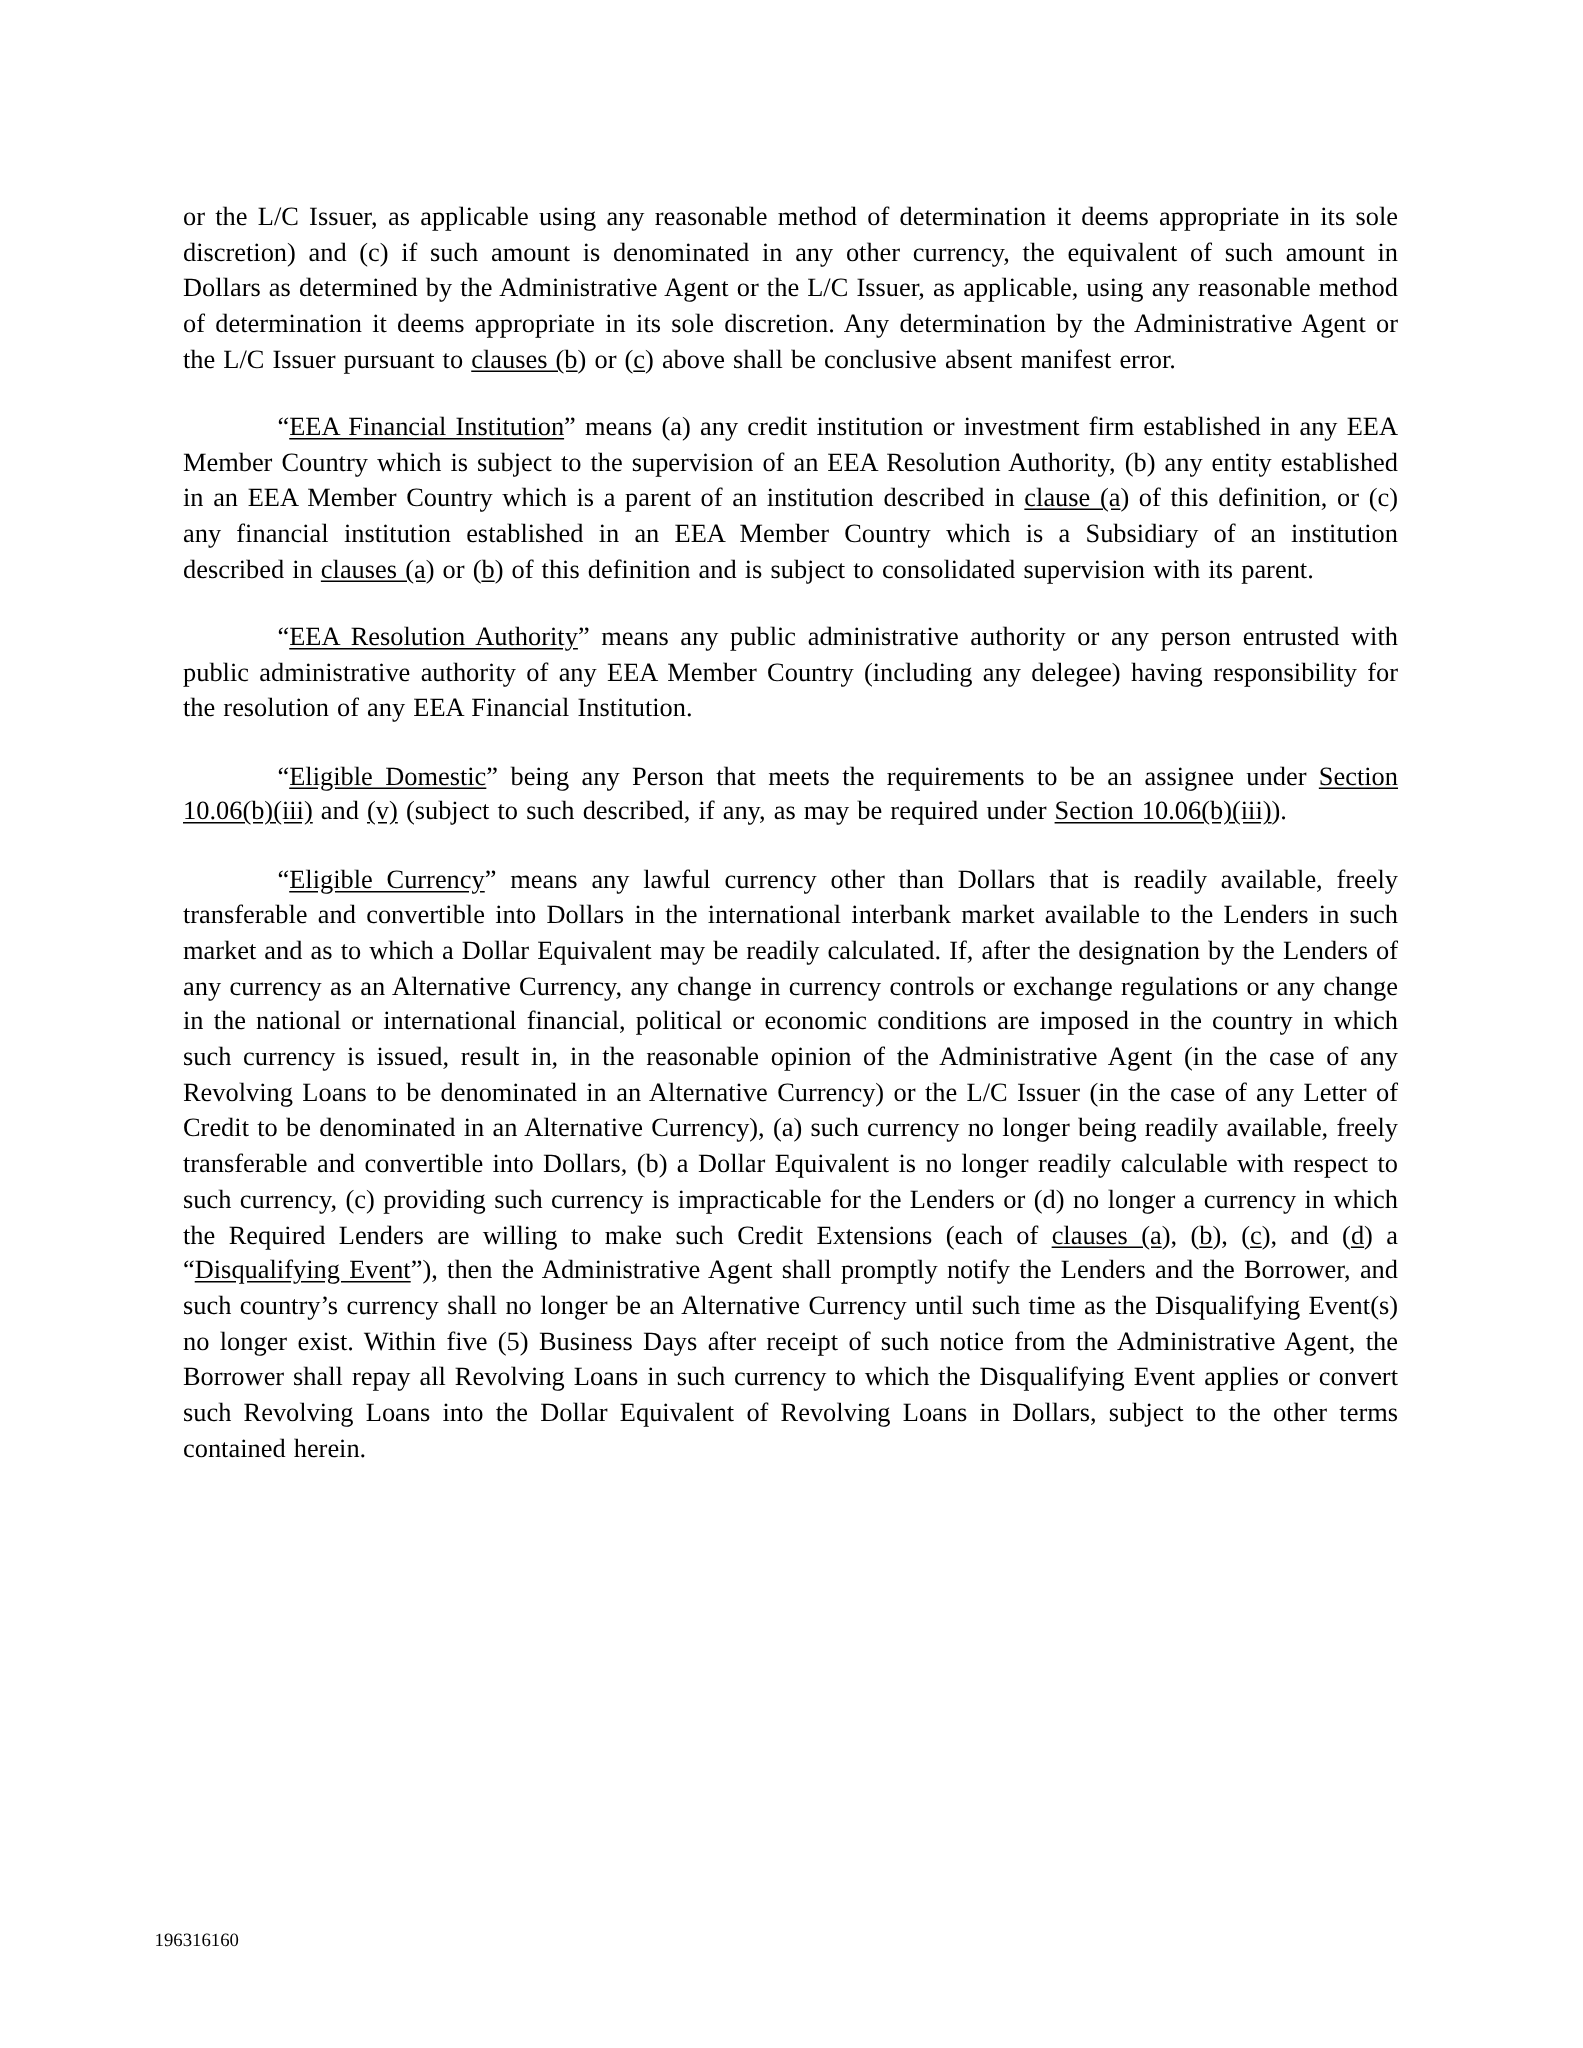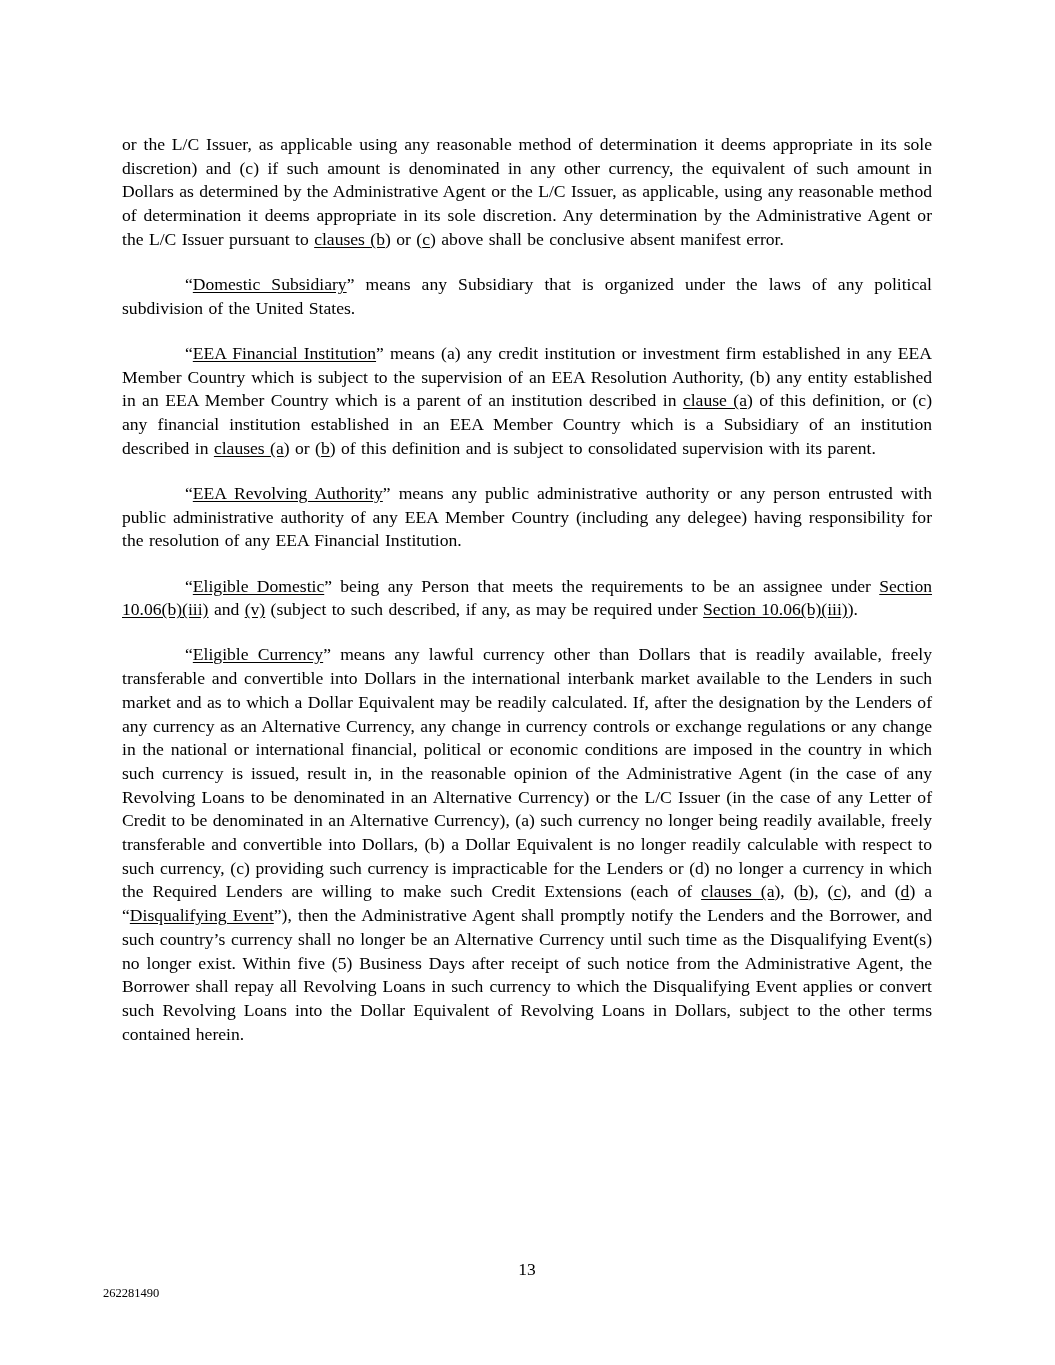--- a/index.html
+++ b/index.html
@@ -53,21 +53,19 @@
     font-size: 12.5px;
     line-height: 16px;
   }
 </style>
 </head>
 <body>
 
 <div class="page">
   <div class="doc-body">
       <p class="para"><span>or the L/C Issuer, as applicable using any reasonable method of determination it deems appropriate in its sole discretion) and (c) if such amount is denominated in any other currency, the equivalent of such amount in Dollars as determined by the Administrative Agent or the L/C Issuer, as applicable, using any reasonable method of determination it deems appropriate in its sole discretion. Any determination by the Administrative Agent or the L/C Issuer pursuant to </span><span class="u">clauses (b</span><span>) or (</span><span class="u">c</span><span>) above shall be conclusive absent manifest error.</span></p>
-      <p class="para indent"><span>“</span><span class="u">Domestic Subsidiary</span><span>” means any Subsidiary that is organized under the laws of any political subdivision of the United States.</span></p>
       <p class="para indent"><span>“</span><span class="u">EEA Financial Institution</span><span>” means (a) any credit institution or investment firm established in any EEA Member Country which is subject to the supervision of an EEA Resolution Authority, (b) any entity established in an EEA Member Country which is a parent of an institution described in </span><span class="u">clause (a</span><span>) of this definition, or (c) any financial institution established in an EEA Member Country which is a Subsidiary of an institution described in </span><span class="u">clauses (a</span><span>) or (</span><span class="u">b</span><span>) of this definition and is subject to consolidated supervision with its parent.</span></p>
-      <p class="para indent"><span>“</span><span class="u">EEA Revolving Authority</span><span>” means any public administrative authority or any person entrusted with public administrative authority of any EEA Member Country (including any delegee) having responsibility for the resolution of any EEA Financial Institution.</span></p>
+      <p class="para indent"><span>“</span><span class="u">EEA Resolution Authority</span><span>” means any public administrative authority or any person entrusted with public administrative authority of any EEA Member Country (including any delegee) having responsibility for the resolution of any EEA Financial Institution.</span></p>
       <p class="para indent"><span>“</span><span class="u">Eligible Domestic</span><span>” being any Person that meets the requirements to be an assignee under </span><span class="u">Section 10.06(b)(iii)</span><span> and </span><span class="u">(v)</span><span> (subject to such described, if any, as may be required under </span><span class="u">Section 10.06(b)(iii)</span><span>).</span></p>
       <p class="para indent"><span>“</span><span class="u">Eligible Currency</span><span>” means any lawful currency other than Dollars that is readily available, freely transferable and convertible into Dollars in the international interbank market available to the Lenders in such market and as to which a Dollar Equivalent may be readily calculated. If, after the designation by the Lenders of any currency as an Alternative Currency, any change in currency controls or exchange regulations or any change in the national or international financial, political or economic conditions are imposed in the country in which such currency is issued, result in, in the reasonable opinion of the Administrative Agent (in the case of any Revolving Loans to be denominated in an Alternative Currency) or the L/C Issuer (in the case of any Letter of Credit to be denominated in an Alternative Currency), (a) such currency no longer being readily available, freely transferable and convertible into Dollars, (b) a Dollar Equivalent is no longer readily calculable with respect to such currency, (c) providing such currency is impracticable for the Lenders or (d) no longer a currency in which the Required Lenders are willing to make such Credit Extensions (each of </span><span class="u">clauses (a</span><span>), (</span><span class="u">b</span><span>), (</span><span class="u">c</span><span>), and (</span><span class="u">d</span><span>) a “</span><span class="u">Disqualifying Event</span><span>”), then the Administrative Agent shall promptly notify the Lenders and the Borrower, and such country’s currency shall no longer be an Alternative Currency until such time as the Disqualifying Event(s) no longer exist. Within five (5) Business Days after receipt of such notice from the Administrative Agent, the Borrower shall repay all Revolving Loans in such currency to which the Disqualifying Event applies or convert such Revolving Loans into the Dollar Equivalent of Revolving Loans in Dollars, subject to the other terms contained herein.</span></p>
     </div>
-  <div class="page-number">13</div>
-  <div class="doc-number">262281490</div>
+  <div class="doc-number">196316160</div>
 </div>
 
 </body></html>

